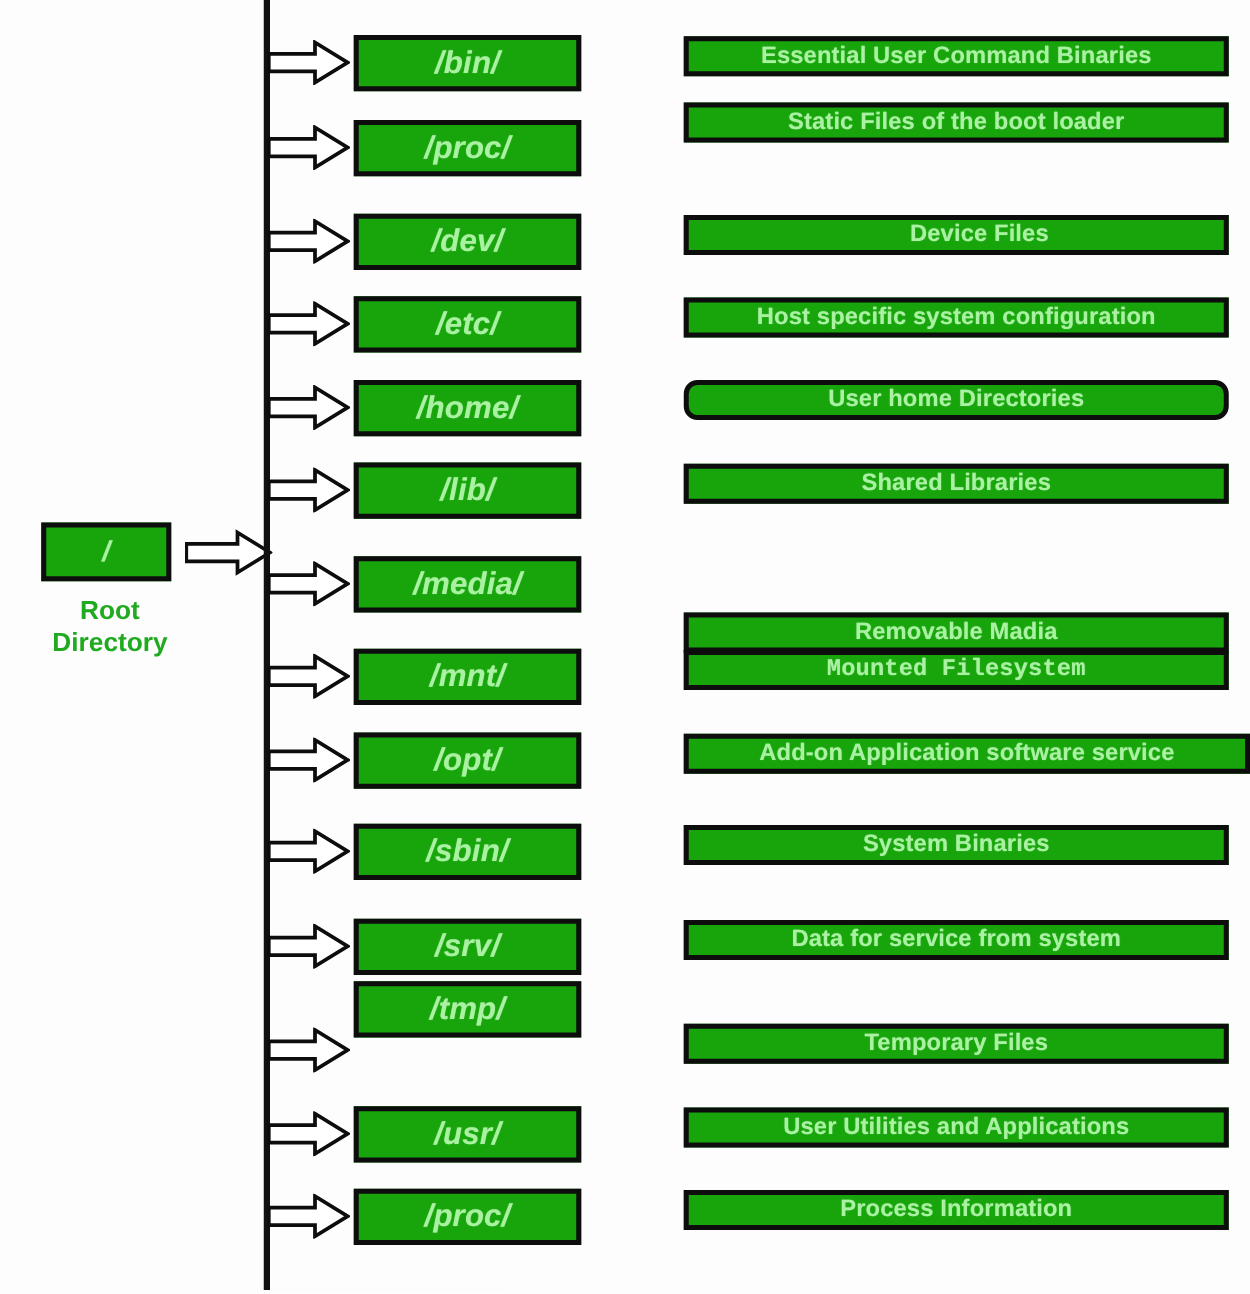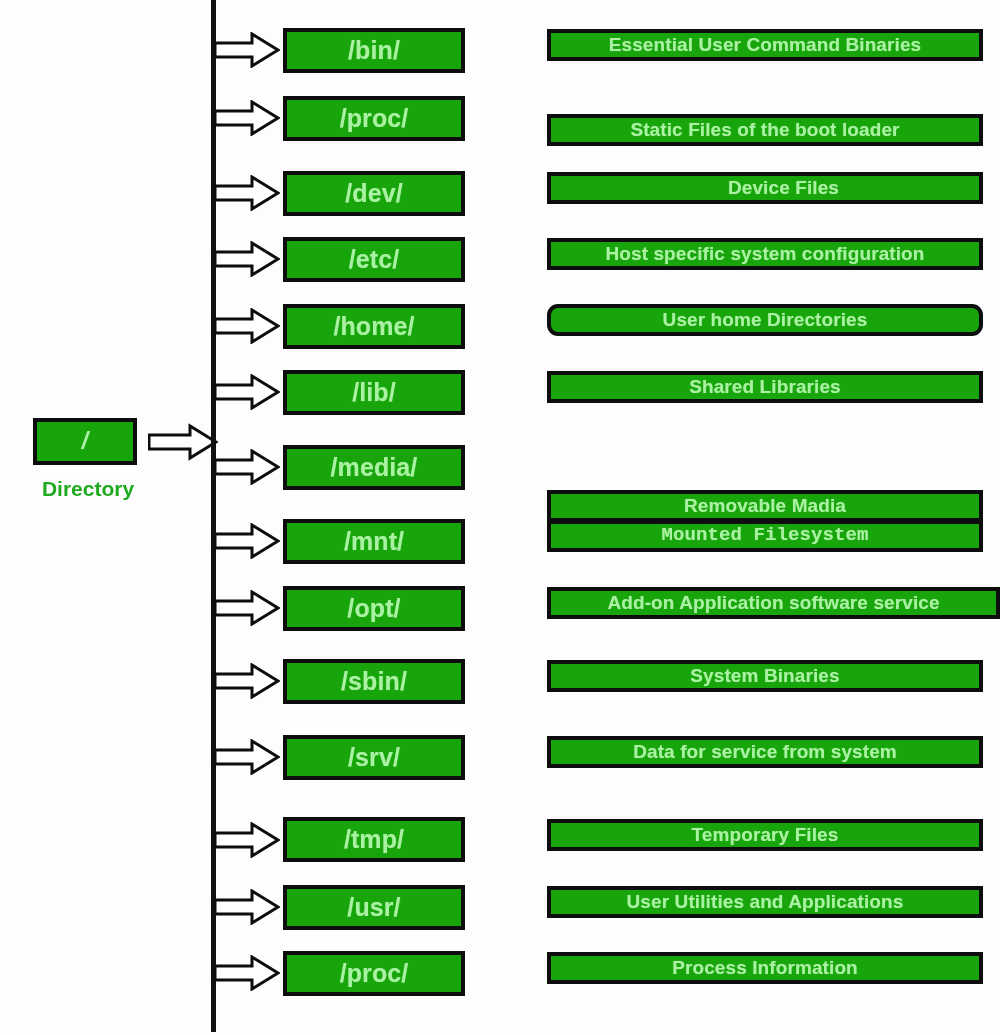--- a/index.html
+++ b/index.html
@@ -67,20 +67,21 @@
     line-height: 1.25;
     font-family: "Liberation Sans", sans-serif;
   }
 
   
   .dir-box {
     left: 283px;
     width: 182px;
     height: 45px;
     font-size: 25px;
+    font-style: italic;
     text-align: center;
   }
 
   
   .desc-box {
     left: 547px;
     width: 436px;
     height: 32px;
     font-size: 19px;
   }
@@ -105,20 +106,21 @@
   }
 </style>
 </head>
 <body>
 
 <div id="canvas">
 
   <div class="gbox root-box">/</div>
 
   <div class="root-label">
+    <div>Root</div>
     <div>Directory</div>
   </div>
 
   <div class="arrow arrow-root">
     <svg viewBox="0 0 70 38" preserveAspectRatio="none">
       <polygon points="1,12 42,12 42,3 68,19 42,35 42,26 1,26" fill="#ffffff" stroke="#0d0d0d" stroke-width="3" stroke-linejoin="miter"></polygon>
     </svg>
   </div>
 
   <div class="trunk"></div>
@@ -130,21 +132,21 @@
         </svg>
       </div>
       <div class="gbox dir-box" style="top: 28px;">/bin/</div>
       <div class="gbox desc-box" style="top: 29px;">Essential User Command Binaries</div>
       <div class="arrow" style="left: 214px; top: 100px;">
         <svg viewBox="0 0 66 36" preserveAspectRatio="none">
           <polygon points="1,11 38,11 38,2 64,18 38,34 38,25 1,25" fill="#ffffff" stroke="#0d0d0d" stroke-width="3" stroke-linejoin="miter"></polygon>
         </svg>
       </div>
       <div class="gbox dir-box" style="top: 96px;">/proc/</div>
-      <div class="gbox desc-box" style="top: 114px;">Static Files of the boot loader</div>
+      <div class="gbox desc-box" style="top: 82px;">Static Files of the boot loader</div>
       <div class="arrow" style="left: 214px; top: 175px;">
         <svg viewBox="0 0 66 36" preserveAspectRatio="none">
           <polygon points="1,11 38,11 38,2 64,18 38,34 38,25 1,25" fill="#ffffff" stroke="#0d0d0d" stroke-width="3" stroke-linejoin="miter"></polygon>
         </svg>
       </div>
       <div class="gbox dir-box" style="top: 171px;">/dev/</div>
       <div class="gbox desc-box" style="top: 172px; padding-left: 37px;">Device Files</div>
       <div class="arrow" style="left: 214px; top: 241px;">
         <svg viewBox="0 0 66 36" preserveAspectRatio="none">
           <polygon points="1,11 38,11 38,2 64,18 38,34 38,25 1,25" fill="#ffffff" stroke="#0d0d0d" stroke-width="3" stroke-linejoin="miter"></polygon>
@@ -199,21 +201,21 @@
           <polygon points="1,11 38,11 38,2 64,18 38,34 38,25 1,25" fill="#ffffff" stroke="#0d0d0d" stroke-width="3" stroke-linejoin="miter"></polygon>
         </svg>
       </div>
       <div class="gbox dir-box" style="top: 735px;">/srv/</div>
       <div class="gbox desc-box" style="top: 736px;">Data for service from system</div>
       <div class="arrow" style="left: 214px; top: 822px;">
         <svg viewBox="0 0 66 36" preserveAspectRatio="none">
           <polygon points="1,11 38,11 38,2 64,18 38,34 38,25 1,25" fill="#ffffff" stroke="#0d0d0d" stroke-width="3" stroke-linejoin="miter"></polygon>
         </svg>
       </div>
-      <div class="gbox dir-box" style="top: 785px; margin-top: 32px;">/tmp/</div>
+      <div class="gbox dir-box" style="top: 785px;">/tmp/</div>
       <div class="gbox desc-box" style="top: 819px;">Temporary Files</div>
       <div class="arrow" style="left: 214px; top: 889px;">
         <svg viewBox="0 0 66 36" preserveAspectRatio="none">
           <polygon points="1,11 38,11 38,2 64,18 38,34 38,25 1,25" fill="#ffffff" stroke="#0d0d0d" stroke-width="3" stroke-linejoin="miter"></polygon>
         </svg>
       </div>
       <div class="gbox dir-box" style="top: 885px;">/usr/</div>
       <div class="gbox desc-box" style="top: 886px;">User Utilities and Applications</div>
       <div class="arrow" style="left: 214px; top: 955px;">
         <svg viewBox="0 0 66 36" preserveAspectRatio="none">

